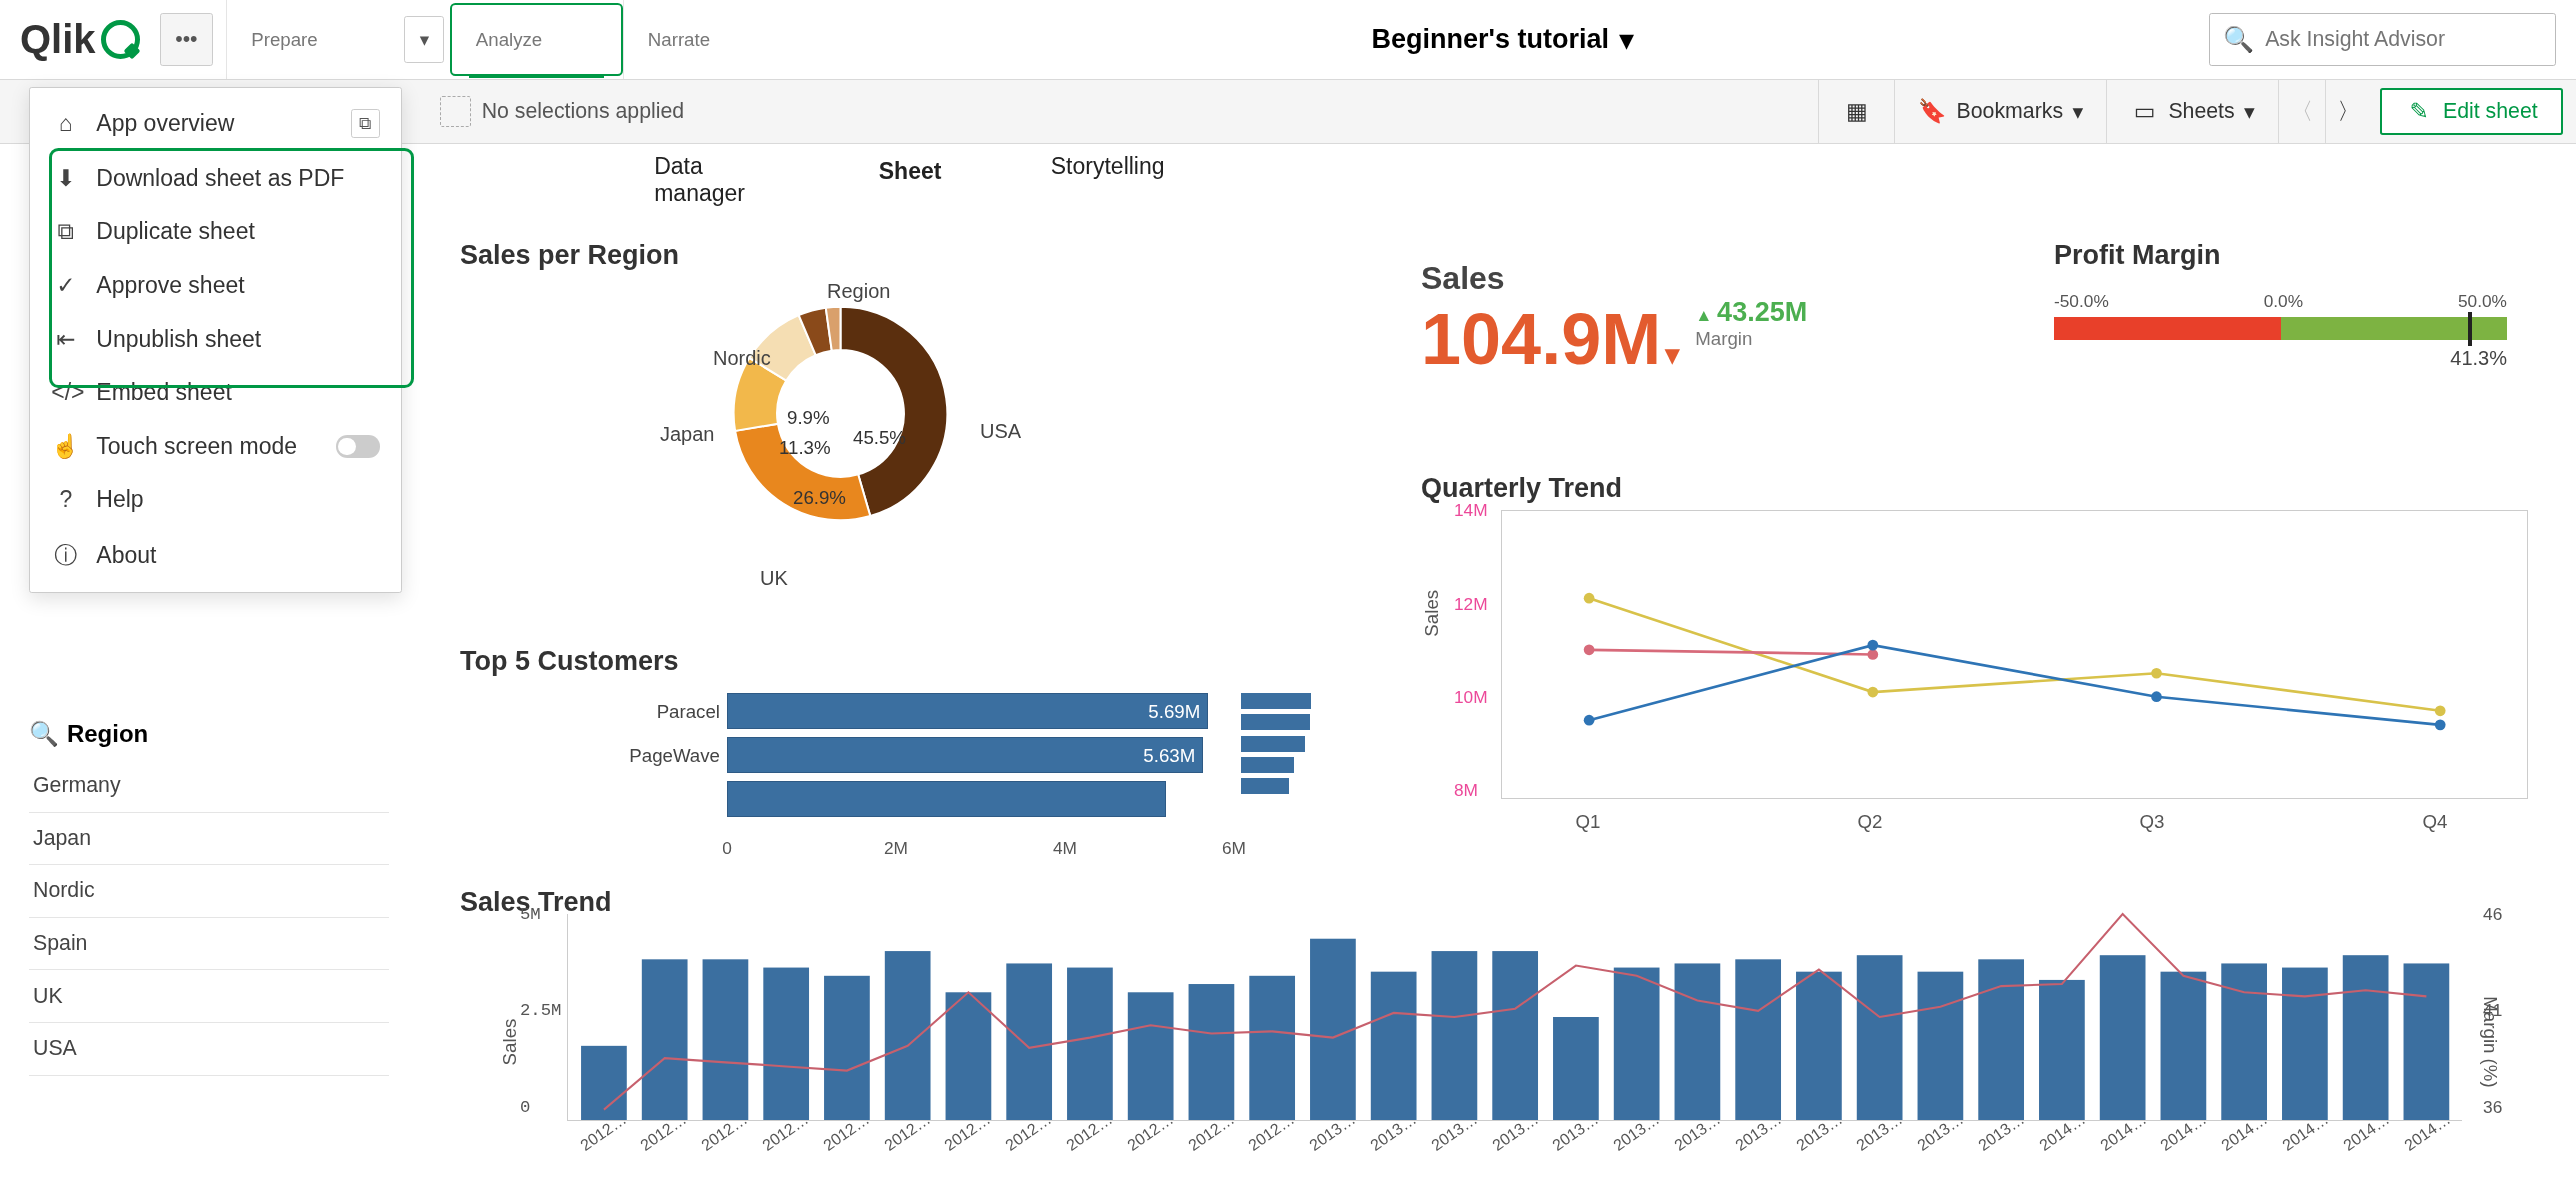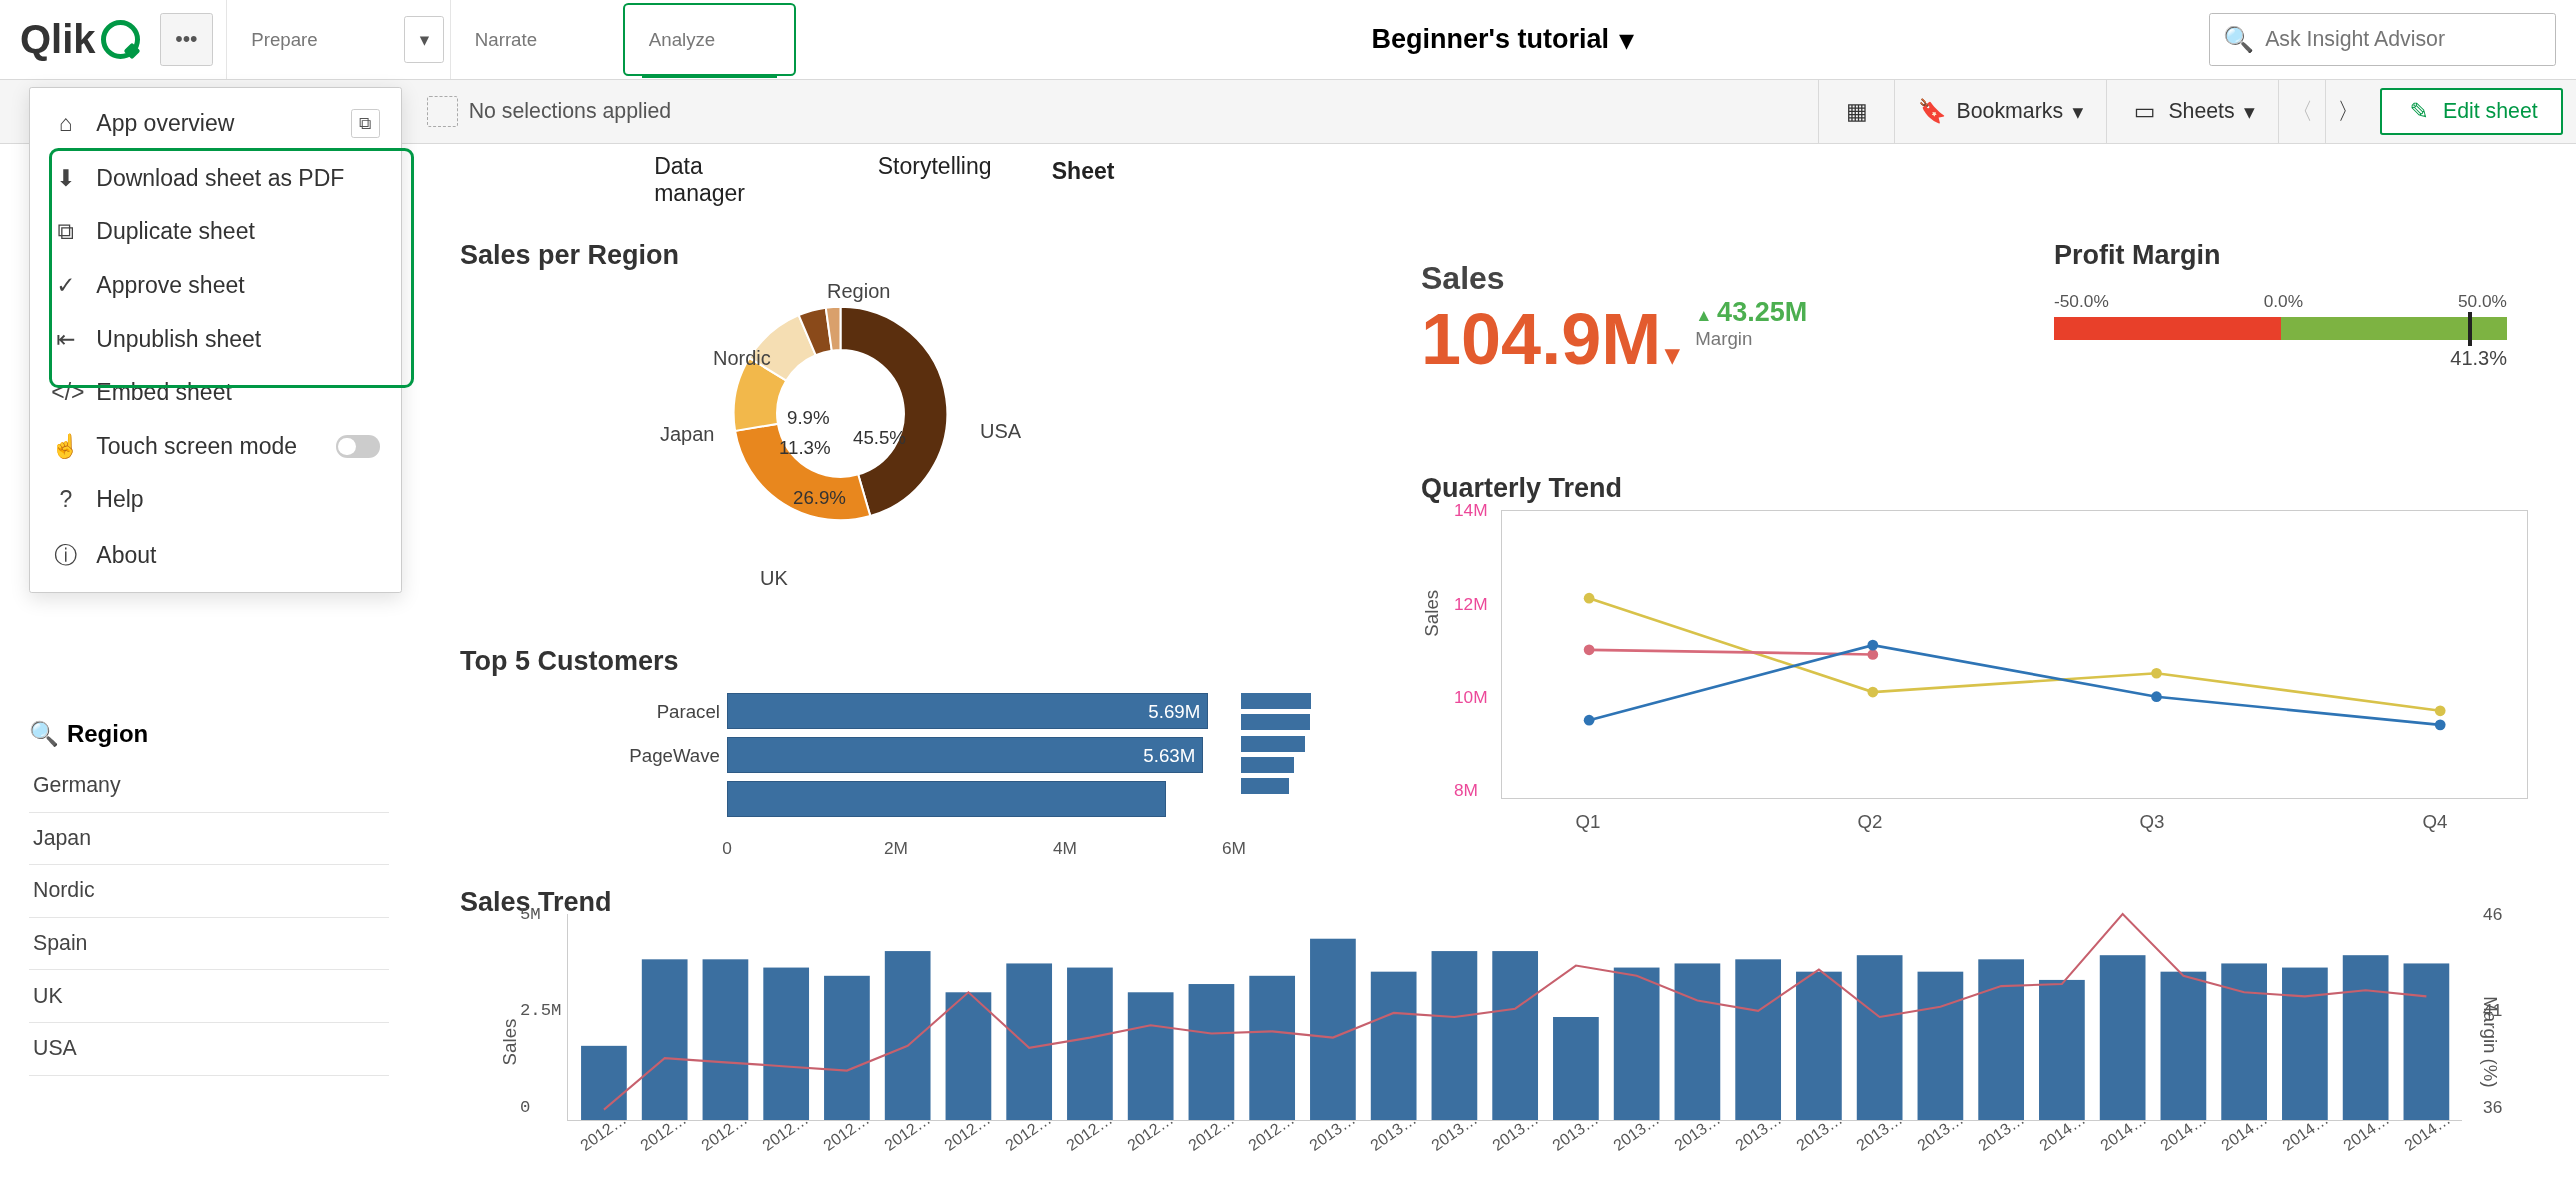--- a/index.html
+++ b/index.html
@@ -16,21 +16,21 @@
 .nav-tab .main { font-size:23px; color:#222; }
 .nav-tab.active { border:2.7px solid #009845; border-radius:5.3px; margin:2.7px 0; }
 .nav-tab.active .main { font-weight:700; }
 .nav-tab.active::after{content:"";position:absolute;left:10%;right:10%;bottom:-4px;height:4px;background:#009845;}
 .dd-caret { width:40px; display:flex;align-items:center;justify-content:center;border:0.7px solid #ccc;border-radius:2.7px;margin:16px 5.3px;font-size:18.7px;color:#555;}
 .app-title { flex:1; display:flex; align-items:center; justify-content:center; font-size:27px; font-weight:700; gap:10.7px; }
 .search-box { margin:13.3px 20px 13.3px auto; width:347px; border:0.7px solid #bbb; border-radius:2.7px; display:flex; align-items:center; padding:0 13.3px; gap:10.7px; }
 .search-box input { border:0; outline:0; font-size:21.3px; flex:1; color:#666; }
 
 
-.toolbar { height:64px; background:#f5f5f5; border-bottom:0.7px solid #d9d9d9; display:flex; align-items:center; }
+.toolbar { height:64px; background:#f5f5f5; border-bottom:0.7px solid #d9d9d9; display:flex; align-items:center;gap:13px; }
 .toolbar .leftpad { width:400px; } 
 .nosel { display:flex; align-items:center; gap:10.7px; color:#555; font-size:21.3px; padding-left:27px; }
 .dash-sel { width:31px;height:31px;border:1.3px dashed #aaa;border-radius:2.7px; }
 .toolbar-right { margin-left:auto; display:flex; align-items:stretch; height:100%; }
 .tb-btn { display:flex; align-items:center; gap:9.3px; padding:0 23px; font-size:21.3px; color:#333; border-left:0.7px solid #d9d9d9; }
 .tb-icon { width:29px; height:29px; display:flex;align-items:center;justify-content:center;font-size:23px; }
 .edit-btn { border:2px solid #009845; color:#009845; margin:8px 13.3px 8px 8px; border-radius:2.7px; background:#fff; }
 .nav-arrows { display:flex; align-items:center; }
 .nav-arrows span { width:47px; display:flex;align-items:center;justify-content:center;font-size:23px;color:#333; border-left:0.7px solid #d9d9d9; height:100%; }
 .nav-arrows span.dis { color:#bbb; }
@@ -109,27 +109,27 @@
 <body>
 
 <div class="topnav">
   <div class="logo">Qlik <span class="logo-q"></span></div>
   <div class="more-btn">•••</div>
   <div class="nav-tab">
     <div class="sup">Prepare</div>
     <div class="main">Data manager</div>
   </div>
   <div class="dd-caret">▾</div>
+  <div class="nav-tab active">
+    <div class="sup">Analyze</div>
+    <div class="main">Sheet</div>
+  </div>
   <div class="nav-tab">
     <div class="sup">Narrate</div>
     <div class="main">Storytelling</div>
-  </div>
-  <div class="nav-tab active">
-    <div class="sup">Analyze</div>
-    <div class="main">Sheet</div>
   </div>
   <div class="app-title">
     <span>Beginner's tutorial</span>
     <span>▾</span>
   </div>
   <div class="search-box">
     <span style="color:#009845;font-size:25px;">🔍</span>
     <input placeholder="Ask Insight Advisor" style="">
   </div>
 </div>

